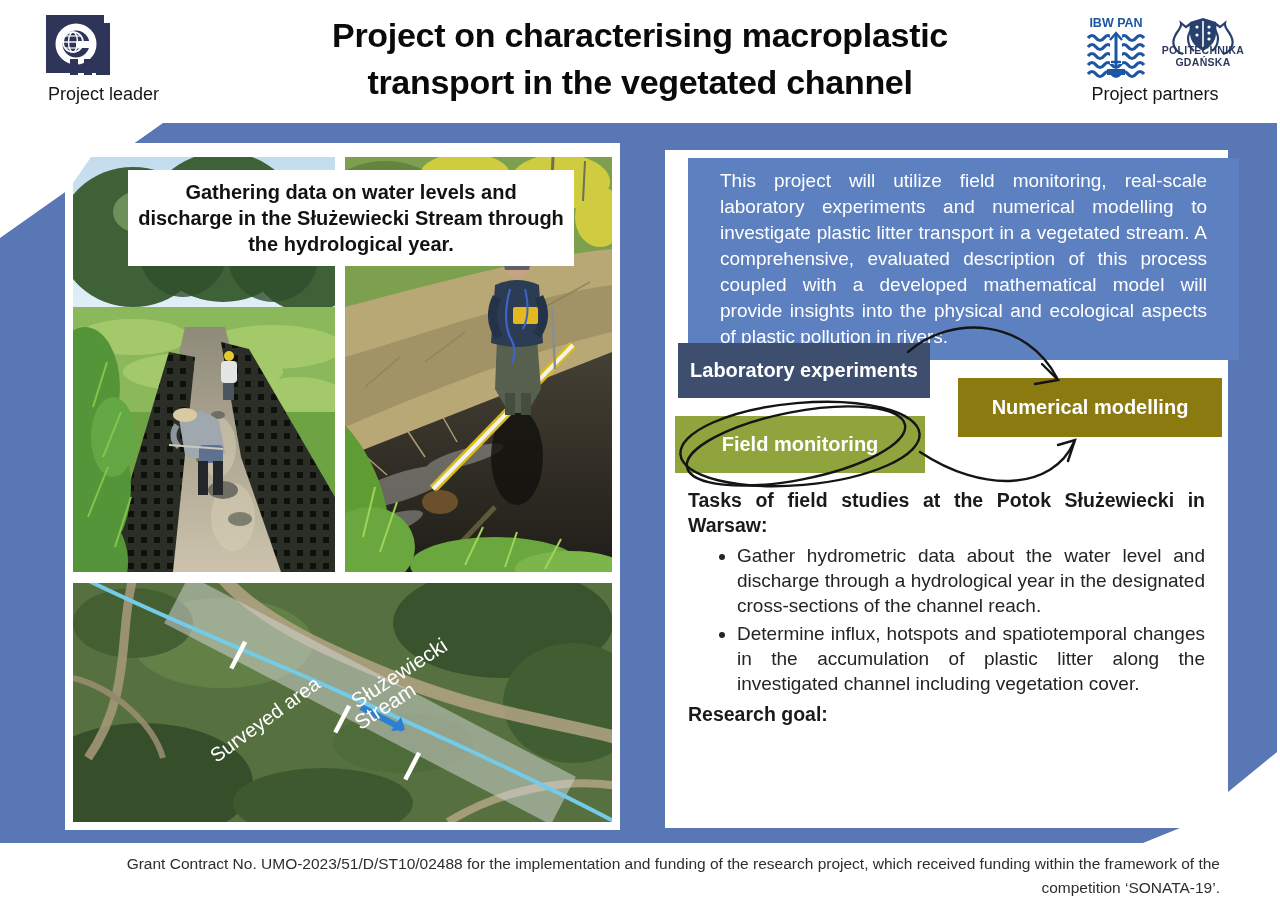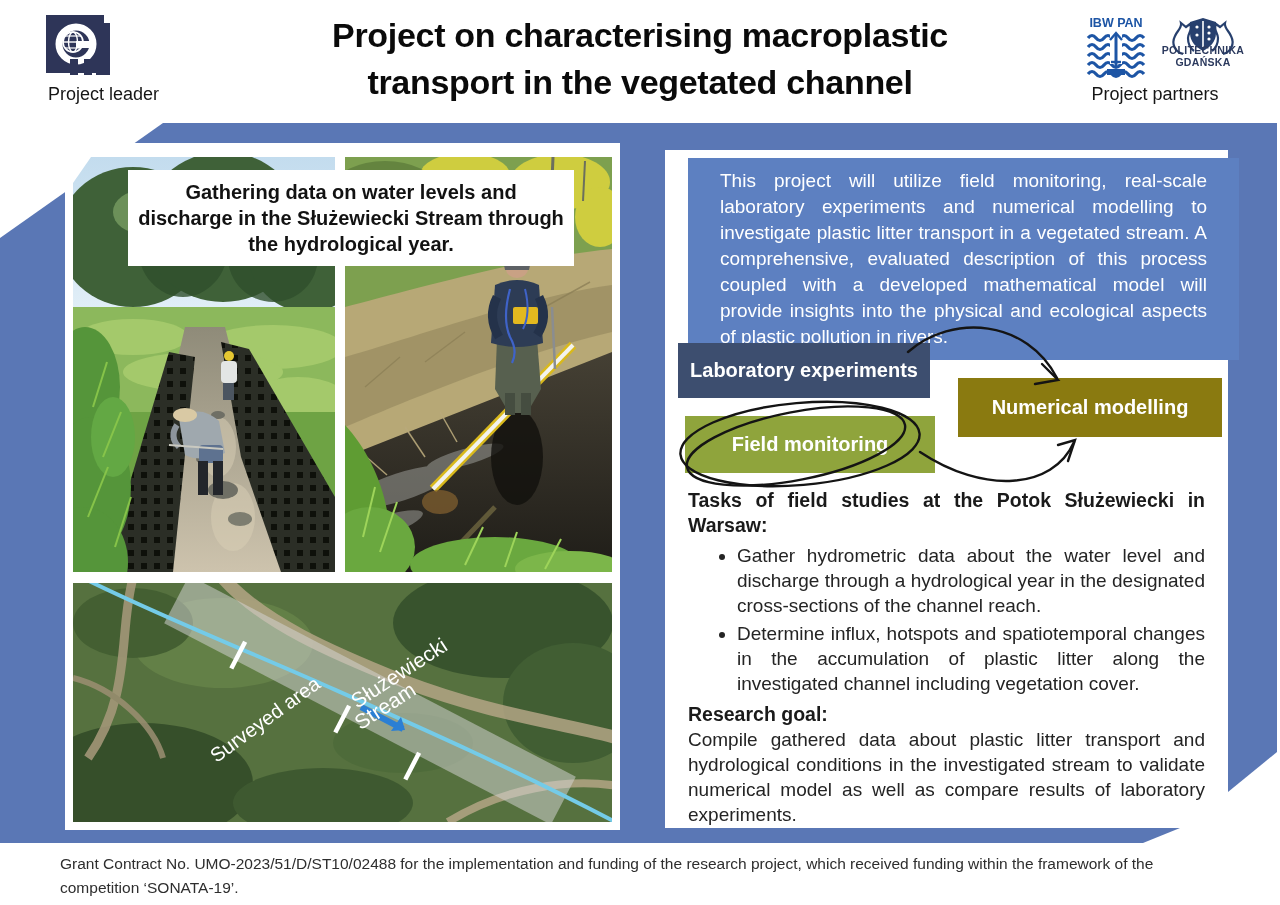--- a/index.html
+++ b/index.html
@@ -32,32 +32,32 @@
   #photo-caption{left:63px;top:27px;width:430px;background:#fff;padding:9px 8px;
     font-size:20px;line-height:26px;font-weight:700;text-align:center;color:#121212;}
 
   
   #desc-box{left:23px;top:8px;width:487px;background:#5d80c1;color:#fff;padding:10px 32px;
             font-size:19px;line-height:26px;text-align:justify;}
   .flow-box{position:absolute;display:flex;align-items:center;justify-content:center;
             font-weight:700;font-size:20px;color:#fff;text-align:center;}
   #box-lab{left:13px;top:193px;width:252px;height:55px;background:#3d4e6f;}
   #box-num{left:293px;top:228px;width:264px;height:59px;background:#8a7a10;}
-  #box-field{left:20px;top:266px;width:250px;height:57px;background:#8fa43c;}
+  #box-field{left:10px;top:266px;width:250px;height:57px;background:#8fa43c;}
   #flow-overlay{left:0;top:0;width:563px;height:678px;pointer-events:none;}
 
   #rp-text{left:23px;top:338px;width:517px;}
   #tasks-heading{font-weight:700;font-size:19.5px;line-height:25px;text-align:justify;color:#1a1a1a;}
   #task-list{margin:5px 0 0 0;padding:0 0 0 30px;}
   #task-list li{font-size:19px;line-height:25px;text-align:justify;color:#242424;margin-bottom:3px;margin-left:19px;}
   #goal-heading{font-weight:700;font-size:19.5px;line-height:25px;color:#1a1a1a;margin-top:6px;}
   #goal-text{font-size:19px;line-height:25px;text-align:justify;color:#242424;}
 
   
-  #footer-text{left:60px;top:852px;width:1160px;text-align:left;font-size:15.5px;
+  #footer-text{left:60px;top:852px;width:1160px;text-align:right;font-size:15.5px;
                line-height:24px;color:#2e2e2e;}
 
   svg text{font-family:"Liberation Sans","DejaVu Sans",sans-serif;}
 </style>
 </head>
 <body>
 
 <div id="page">
 
   <div id="bg-main" class="abs"></div>
@@ -339,18 +339,17 @@
       </g>
     </svg>
 
     <div id="rp-text" class="abs">
       <div id="tasks-heading">Tasks of field studies at the Potok Służewiecki in Warsaw:</div>
       <ul id="task-list">
         <li>Gather hydrometric data about the water level and discharge through a hydrological year in the designated cross-sections of the channel reach.</li>
         <li>Determine influx, hotspots and spatiotemporal changes in the accumulation of plastic litter along the investigated channel including vegetation cover.</li>
       </ul>
       <div id="goal-heading">Research goal:</div>
-      <div id="goal-text">Compile gathered data about plastic litter transport and hydrological conditions in the investigated stream to validate numerical model as well as compare results of laboratory experiments.</div>
     </div>
   </div>
 
   <div id="footer-text" class="abs">Grant Contract No. UMO-2023/51/D/ST10/02488 for the implementation and funding of the research project, which received funding within the framework of the competition ‘SONATA-19’.</div>
 </div>
 
 </body></html>

